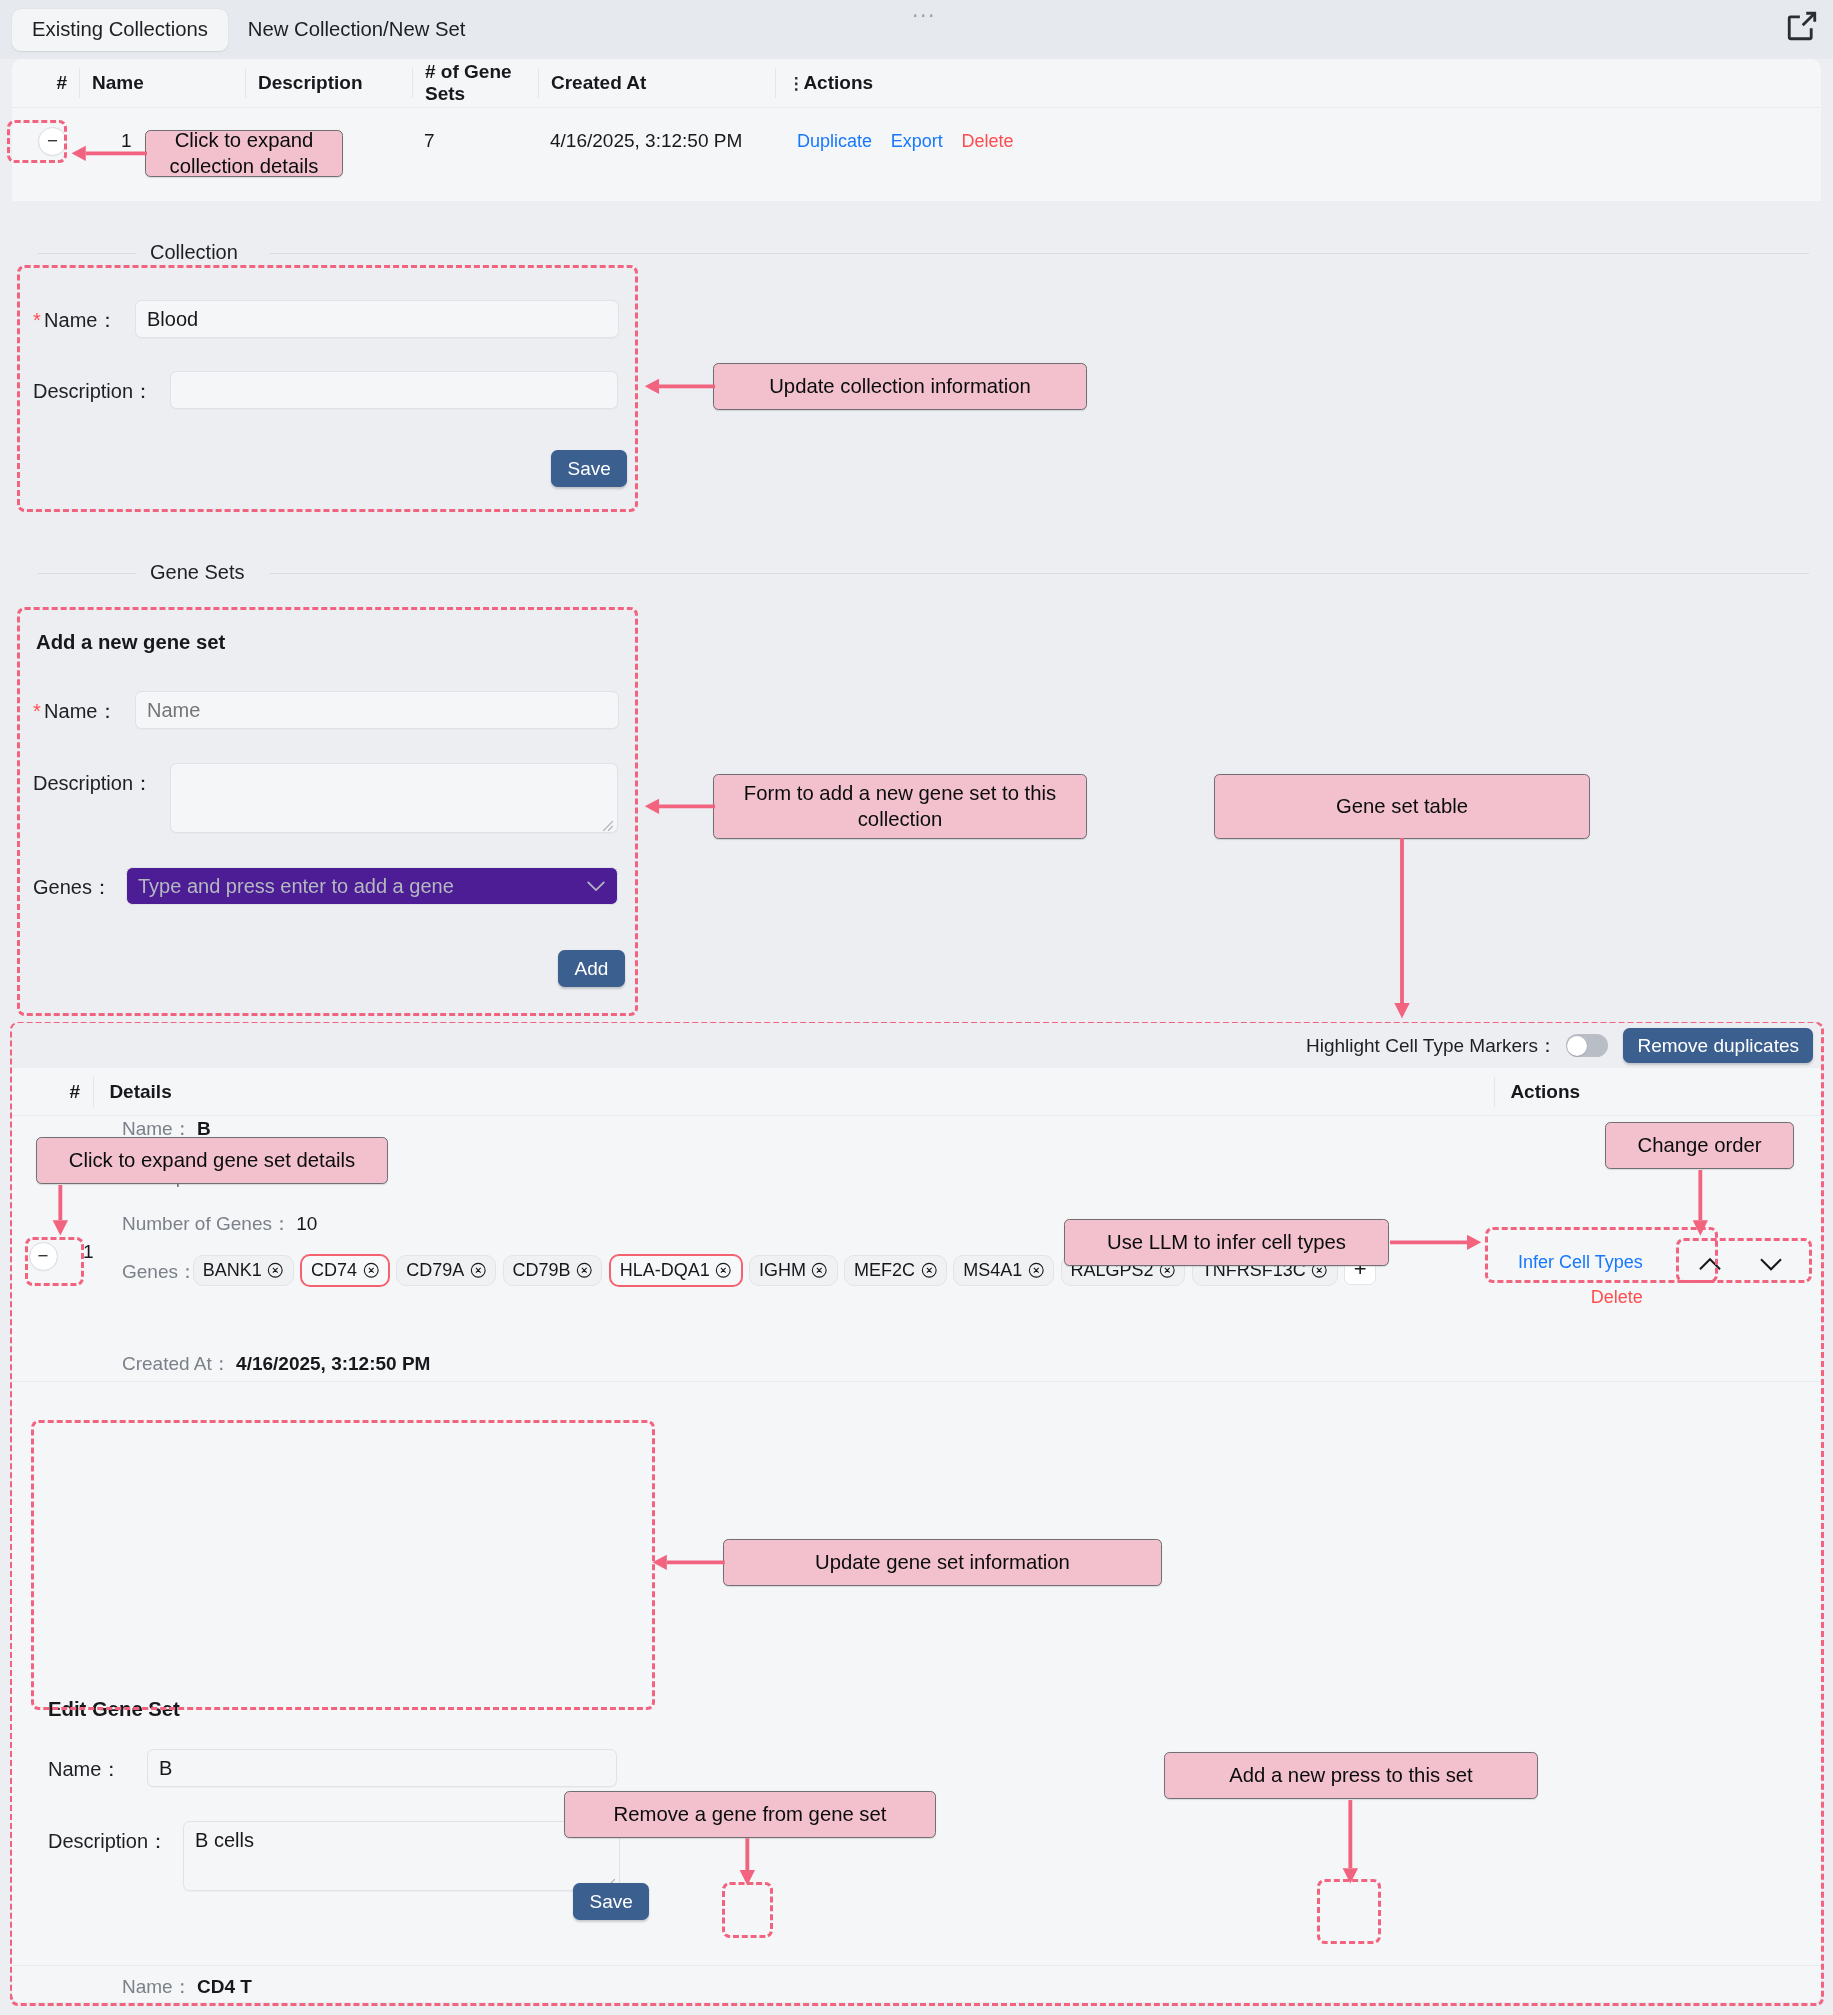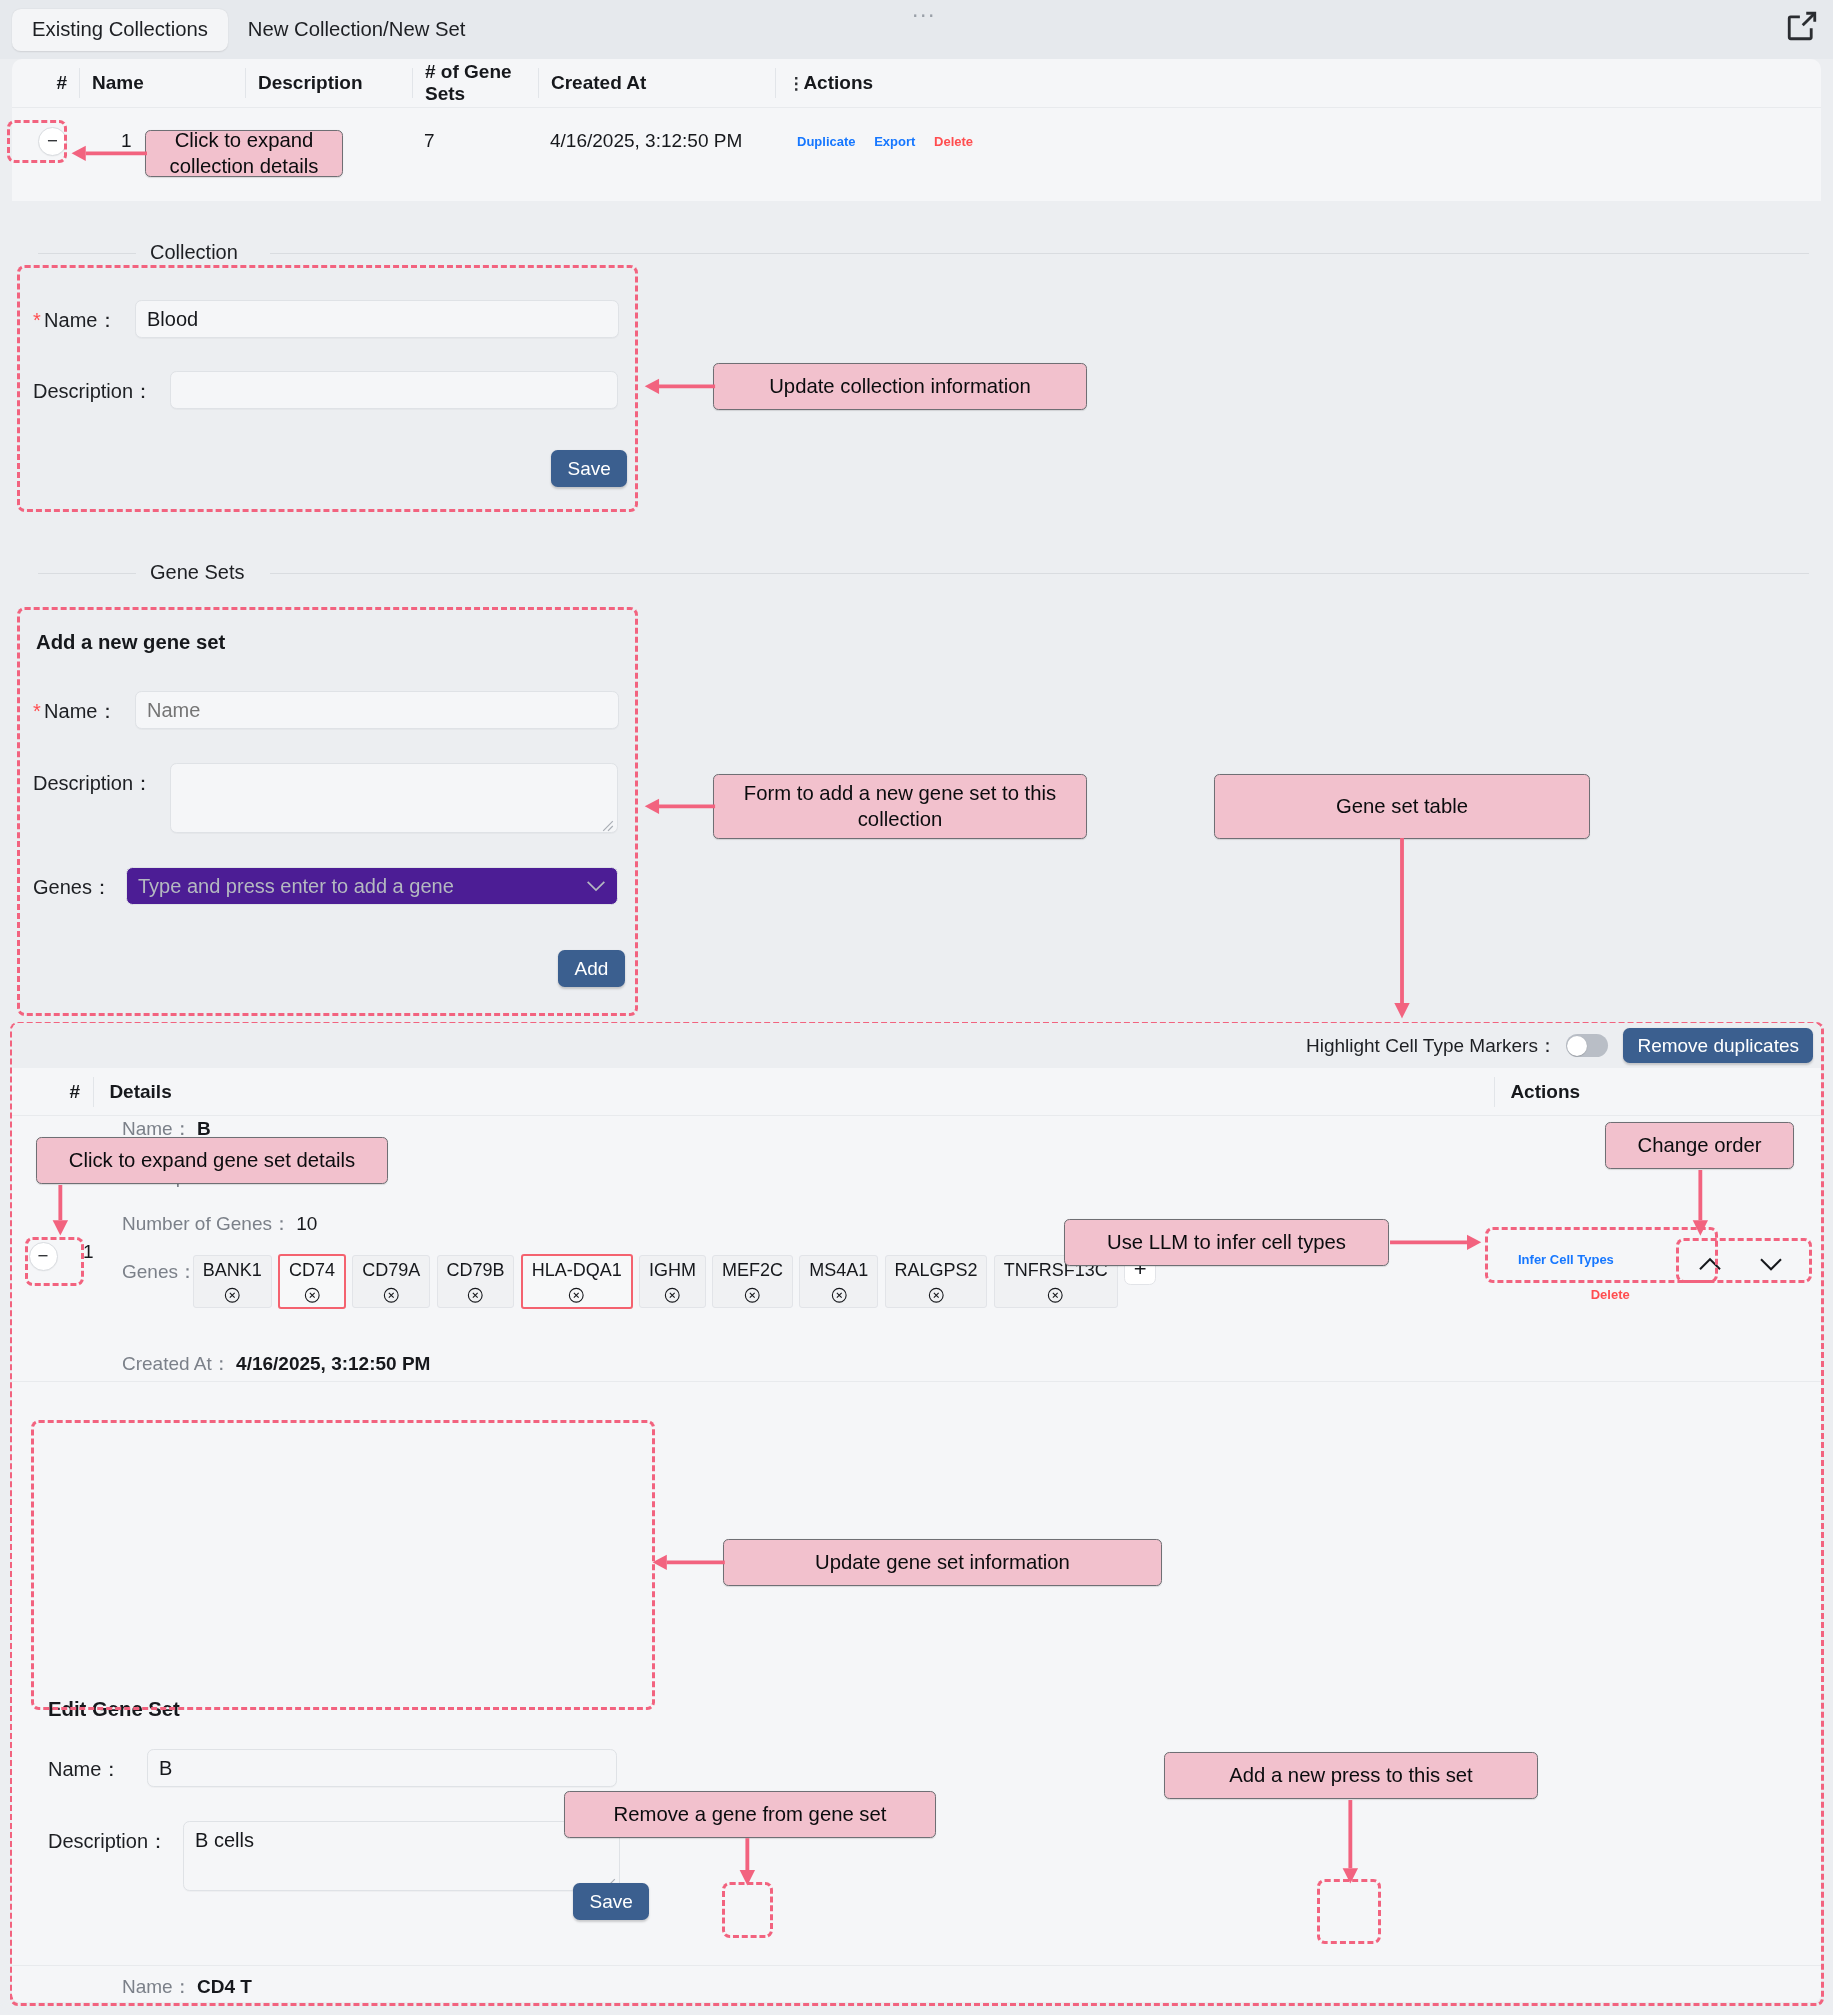--- a/index.html
+++ b/index.html
@@ -52,21 +52,21 @@
 
   .col-hash   { width:67px; justify-content:flex-end; padding-right:12px; }
   .col-name   { width:166px; padding-left:12px; }
   .col-desc   { width:167px; padding-left:12px; }
   .col-sets   { width:126px; padding-left:12px; }
   .col-create { width:237px; padding-left:12px; }
   .col-act    { width:auto;  padding-left:12px; }
 
   .dots-v { width:7.7px; margin-right:7.7px; color:#2b2d31; font-size:16.5px; line-height:.75; }
 
-  .lnk { color:#1677ff; font-size:13px; cursor:pointer;font-weight:bold; }
+  .lnk { color:#1677ff; font-size:18px; cursor:pointer; }
   .lnk.danger { color:#ff4d4f; }
   .lnk + .lnk { margin-left:18.7px; }
 
   
   .exp-btn {
     width:29px; height:29px; border-radius:50%; background:#ffffff;
     border:0.5px solid #d9dce0; display:flex; align-items:center;
     justify-content:center; font-size:18.7px; color:#2b2d31; line-height:1;
     box-shadow:0 0.5px 1.1px rgba(0,0,0,.05);
   }
@@ -150,24 +150,23 @@
     background:#f5f6f8; border-bottom:0.5px solid #e8eaed;
   }
   .grow { position:absolute; left:0; width:100%; }
 
   .meta { font-size:19px; color:#7b8089; }
   .meta b { color:#16181c; font-weight:bold; }
   .meta-v { color:#16181c; }
 
   .gtag {
     display:inline-flex; align-items:center; gap:5.5px;
-    background:#f0f1f3; border:0.5px solid #e2e4e8; border-radius:3px;
+    background:#f0f1f3; border:0.5px solid #e2e4e8; border-radius:10px;
     padding:4.4px 8.8px; font-size:18px; color:#16181c; margin:0 6.6px 7.7px 0;
     white-space:nowrap;
-    flex-direction:column;
   }
   .gtag.hl { border:2.2px solid #f4626f; background:#f7f8f9; }
   .gtag .x { width:16.5px; height:16.5px; flex:0 0 16.5px; }
   .plus-tag {
     display:inline-flex; align-items:center; justify-content:center;
     background:#ffffff; border:0.5px solid #e2e4e8; border-radius:6.6px;
     width:32px; height:32px; font-size:22px; color:#16181c; margin-bottom:7.7px;
     line-height:1;
   }
   .ordbtn { font-size:21px; color:#16181c; font-weight:bold; }

